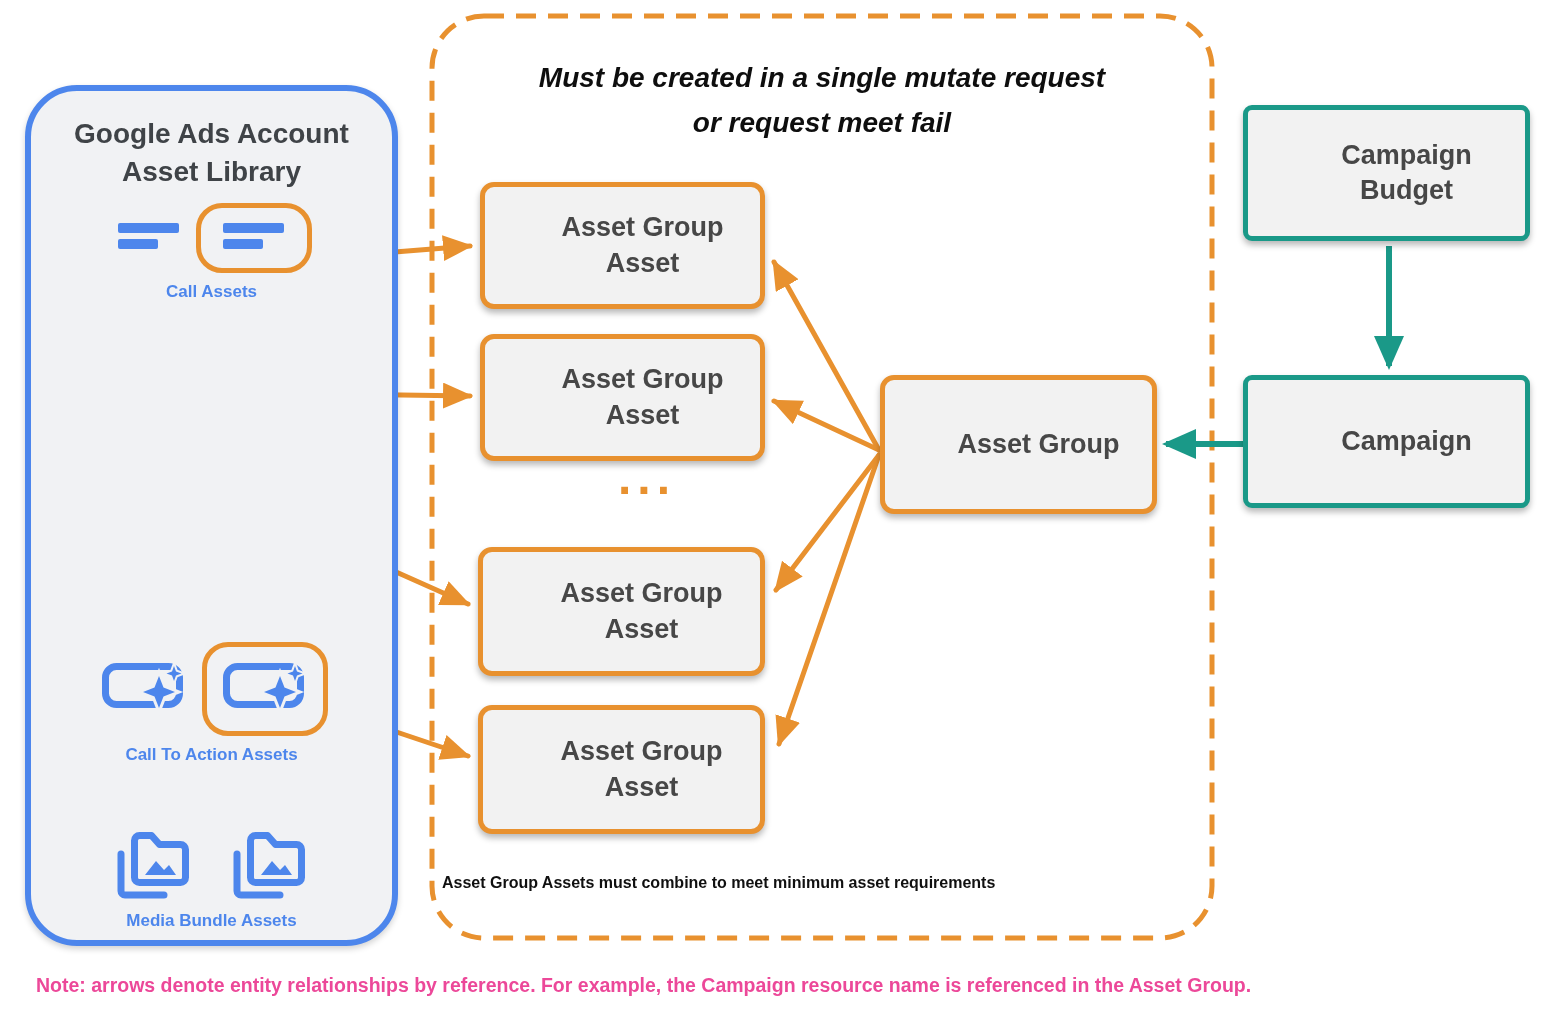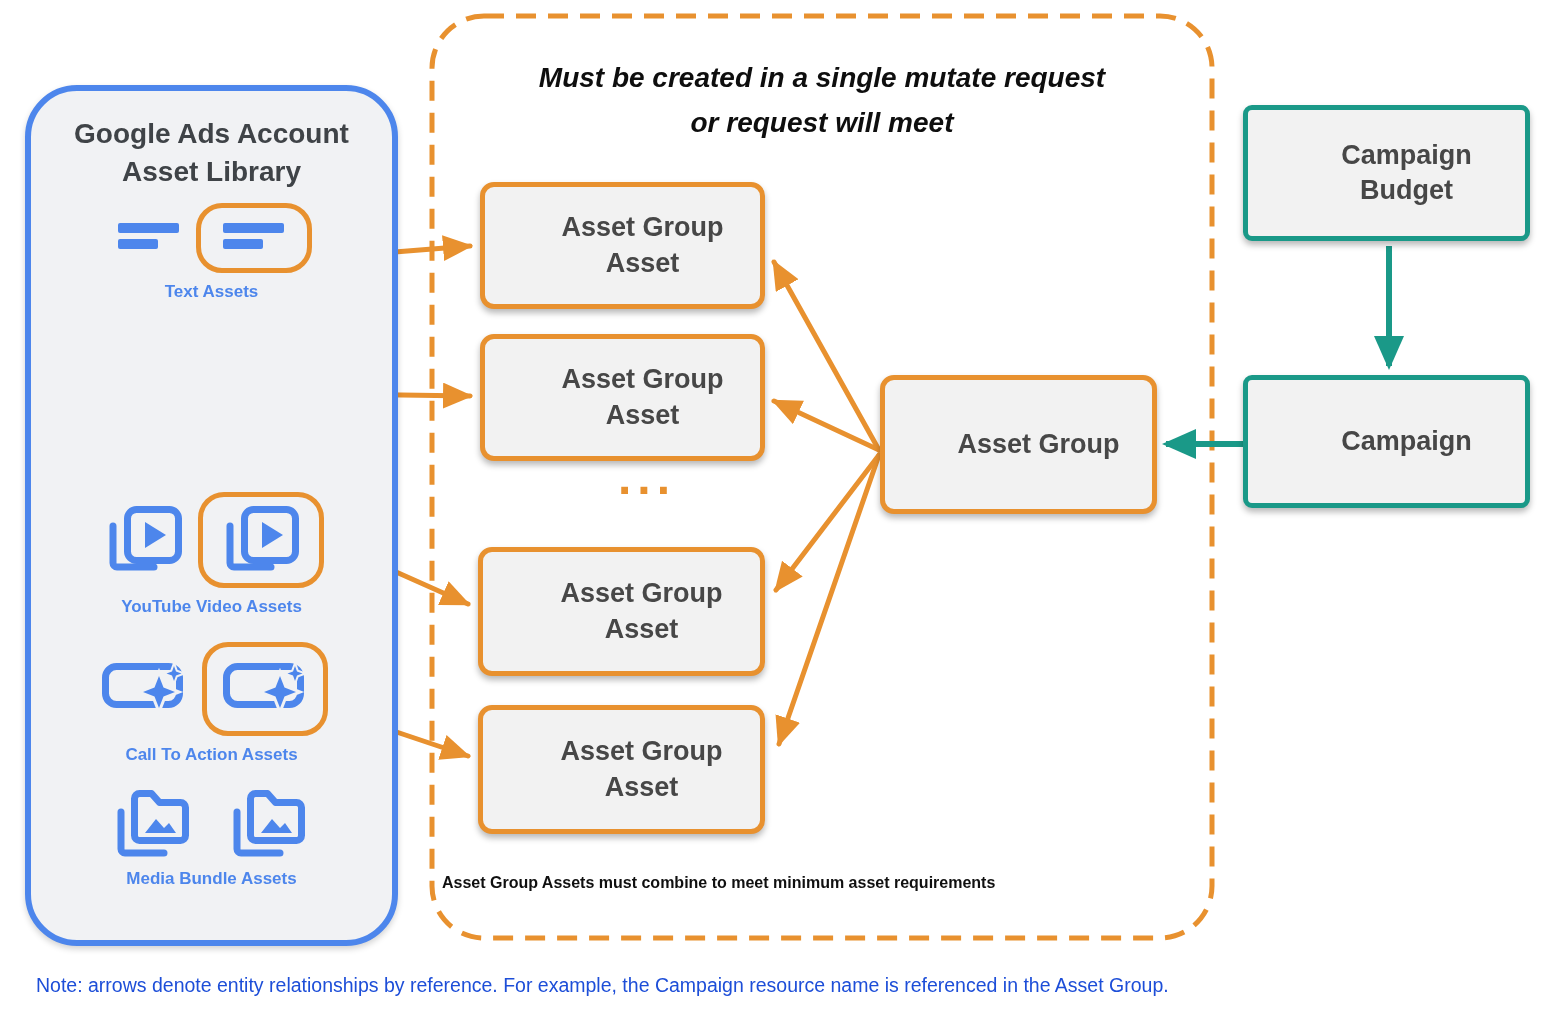--- a/index.html
+++ b/index.html
@@ -57,21 +57,21 @@
     position:absolute;left:597px;top:458px;width:100px;height:52px;z-index:2;
     text-align:center;font-weight:900;font-size:48px;line-height:40px;
     letter-spacing:6px;color:#E8912F;
   }
   .combine-caption{
     position:absolute;left:442px;top:874px;width:762px;text-align:left;z-index:2;
     font-weight:bold;font-size:16px;color:#101010;
   }
   .bottom-note{
     position:absolute;left:36px;top:974px;width:1480px;z-index:2;
-    font-weight:normal;font-size:19.5px;color:#1d4ed8;
+    font-weight:bold;font-size:19.5px;color:#ec4899;
   }
 </style>
 </head>
 <body>
 
 <div id="canvas">
 
   <svg id="overlay" viewBox="0 0 1552 1017" xmlns="http://www.w3.org/2000/svg">
     <defs>
       <marker id="oh" markerUnits="userSpaceOnUse" markerWidth="34" markerHeight="30" refX="27" refY="13" orient="auto">
@@ -118,43 +118,24 @@
             <rect x="0" y="17" width="40" height="10" rx="2"></rect>
           </svg>
         </span>
         <span class="hl">
           <svg width="62" height="32" viewBox="0 0 62 32" fill="#4D86EC">
             <rect x="0" y="1" width="61" height="10" rx="2"></rect>
             <rect x="0" y="17" width="40" height="10" rx="2"></rect>
           </svg>
         </span>
       </div>
-      <div class="lib-label">Text Assets</div>
-    </div>
-
-
-    <div class="lib-row" style="top:401px">
-      <div class="icon-pair">
-        <span class="plain">
-          <svg width="76" height="68" viewBox="0 0 76 68" fill="none">
-            <path d="M7 20 V57 a4 4 0 0 0 4 4 H48" stroke="#4D86EC" stroke-width="7" stroke-linecap="round"></path>
-            <rect x="21.5" y="3.5" width="51" height="51" rx="9" stroke="#4D86EC" stroke-width="7"></rect>
-            <path d="M39 16 L60 29 L39 42 Z" fill="#4D86EC"></path>
-          </svg>
-        </span>
-        <span class="hl" style="padding:9px 20px">
-          <svg width="76" height="68" viewBox="0 0 76 68" fill="none">
-            <path d="M7 20 V57 a4 4 0 0 0 4 4 H48" stroke="#4D86EC" stroke-width="7" stroke-linecap="round"></path>
-            <rect x="21.5" y="3.5" width="51" height="51" rx="9" stroke="#4D86EC" stroke-width="7"></rect>
-            <path d="M39 16 L60 29 L39 42 Z" fill="#4D86EC"></path>
-          </svg>
-        </span>
-      </div>
-      <div class="lib-label">YouTube Video  Assets</div>
-    </div>
+      <div class="lib-label">Call Assets</div>
+    </div>
+
+
 
     <div class="lib-row" style="top:551px">
       <div class="icon-pair">
         <span class="plain">
           <svg width="84" height="56" viewBox="0 0 84 56" fill="none">
             <rect x="3.5" y="5.5" width="74" height="38" rx="11" stroke="#4D86EC" stroke-width="7"></rect>
             <path d="M57 15 L61.5 26.5 L73 31 L61.5 35.5 L57 47 L52.5 35.5 L41 31 L52.5 26.5 Z" fill="#4D86EC" stroke="#F1F2F4" stroke-width="6" style="paint-order:stroke"></path>
             <path d="M72 5 L74 10.5 L79.5 12.5 L74 14.5 L72 20 L70 14.5 L64.5 12.5 L70 10.5 Z" fill="#4D86EC" stroke="#F1F2F4" stroke-width="4" style="paint-order:stroke"></path>
           </svg>
         </span>
@@ -162,21 +143,21 @@
           <svg width="84" height="56" viewBox="0 0 84 56" fill="none">
             <rect x="3.5" y="5.5" width="74" height="38" rx="11" stroke="#4D86EC" stroke-width="7"></rect>
             <path d="M57 15 L61.5 26.5 L73 31 L61.5 35.5 L57 47 L52.5 35.5 L41 31 L52.5 26.5 Z" fill="#4D86EC" stroke="#F1F2F4" stroke-width="6" style="paint-order:stroke"></path>
             <path d="M72 5 L74 10.5 L79.5 12.5 L74 14.5 L72 20 L70 14.5 L64.5 12.5 L70 10.5 Z" fill="#4D86EC" stroke="#F1F2F4" stroke-width="4" style="paint-order:stroke"></path>
           </svg>
         </span>
       </div>
       <div class="lib-label">Call To Action Assets</div>
     </div>
 
-    <div class="lib-row" style="top:697px">
+    <div class="lib-row" style="top:739px">
       <div class="icon-pair" style="gap:24px">
         <span class="plain">
           <svg width="80" height="72" viewBox="0 0 80 72" fill="none">
             <path d="M7 24 V61 a4 4 0 0 0 4 4 H50" stroke="#4D86EC" stroke-width="7" stroke-linecap="round"></path>
             <path d="M25.5 5.5 h12 l8 9 h21 a5 5 0 0 1 5 5 v28 a5 5 0 0 1 -5 5 h-41 a5 5 0 0 1 -5 -5 v-37 a5 5 0 0 1 5 -5 z" stroke="#4D86EC" stroke-width="7" stroke-linejoin="round"></path>
             <path d="M31 45 L42 31 L50 40 L55 35 L62 45 Z" fill="#4D86EC"></path>
           </svg>
         </span>
         <span class="plain">
           <svg width="80" height="72" viewBox="0 0 80 72" fill="none">
@@ -185,21 +166,21 @@
             <path d="M31 45 L42 31 L50 40 L55 35 L62 45 Z" fill="#4D86EC"></path>
           </svg>
         </span>
       </div>
       <div class="lib-label">Media Bundle  Assets</div>
     </div>
   </div>
 
   <div class="mutate-title">
     <span>Must be created in a single mutate request</span>
-    <span>or request will meet</span>
+    <span>or request meet fail</span>
   </div>
 
   <div class="node" id="box-aga-1">
     <span>Asset Group</span>
     <span>Asset</span>
   </div>
   <div class="node" id="box-aga-2">
     <span>Asset Group</span>
     <span>Asset</span>
   </div>

